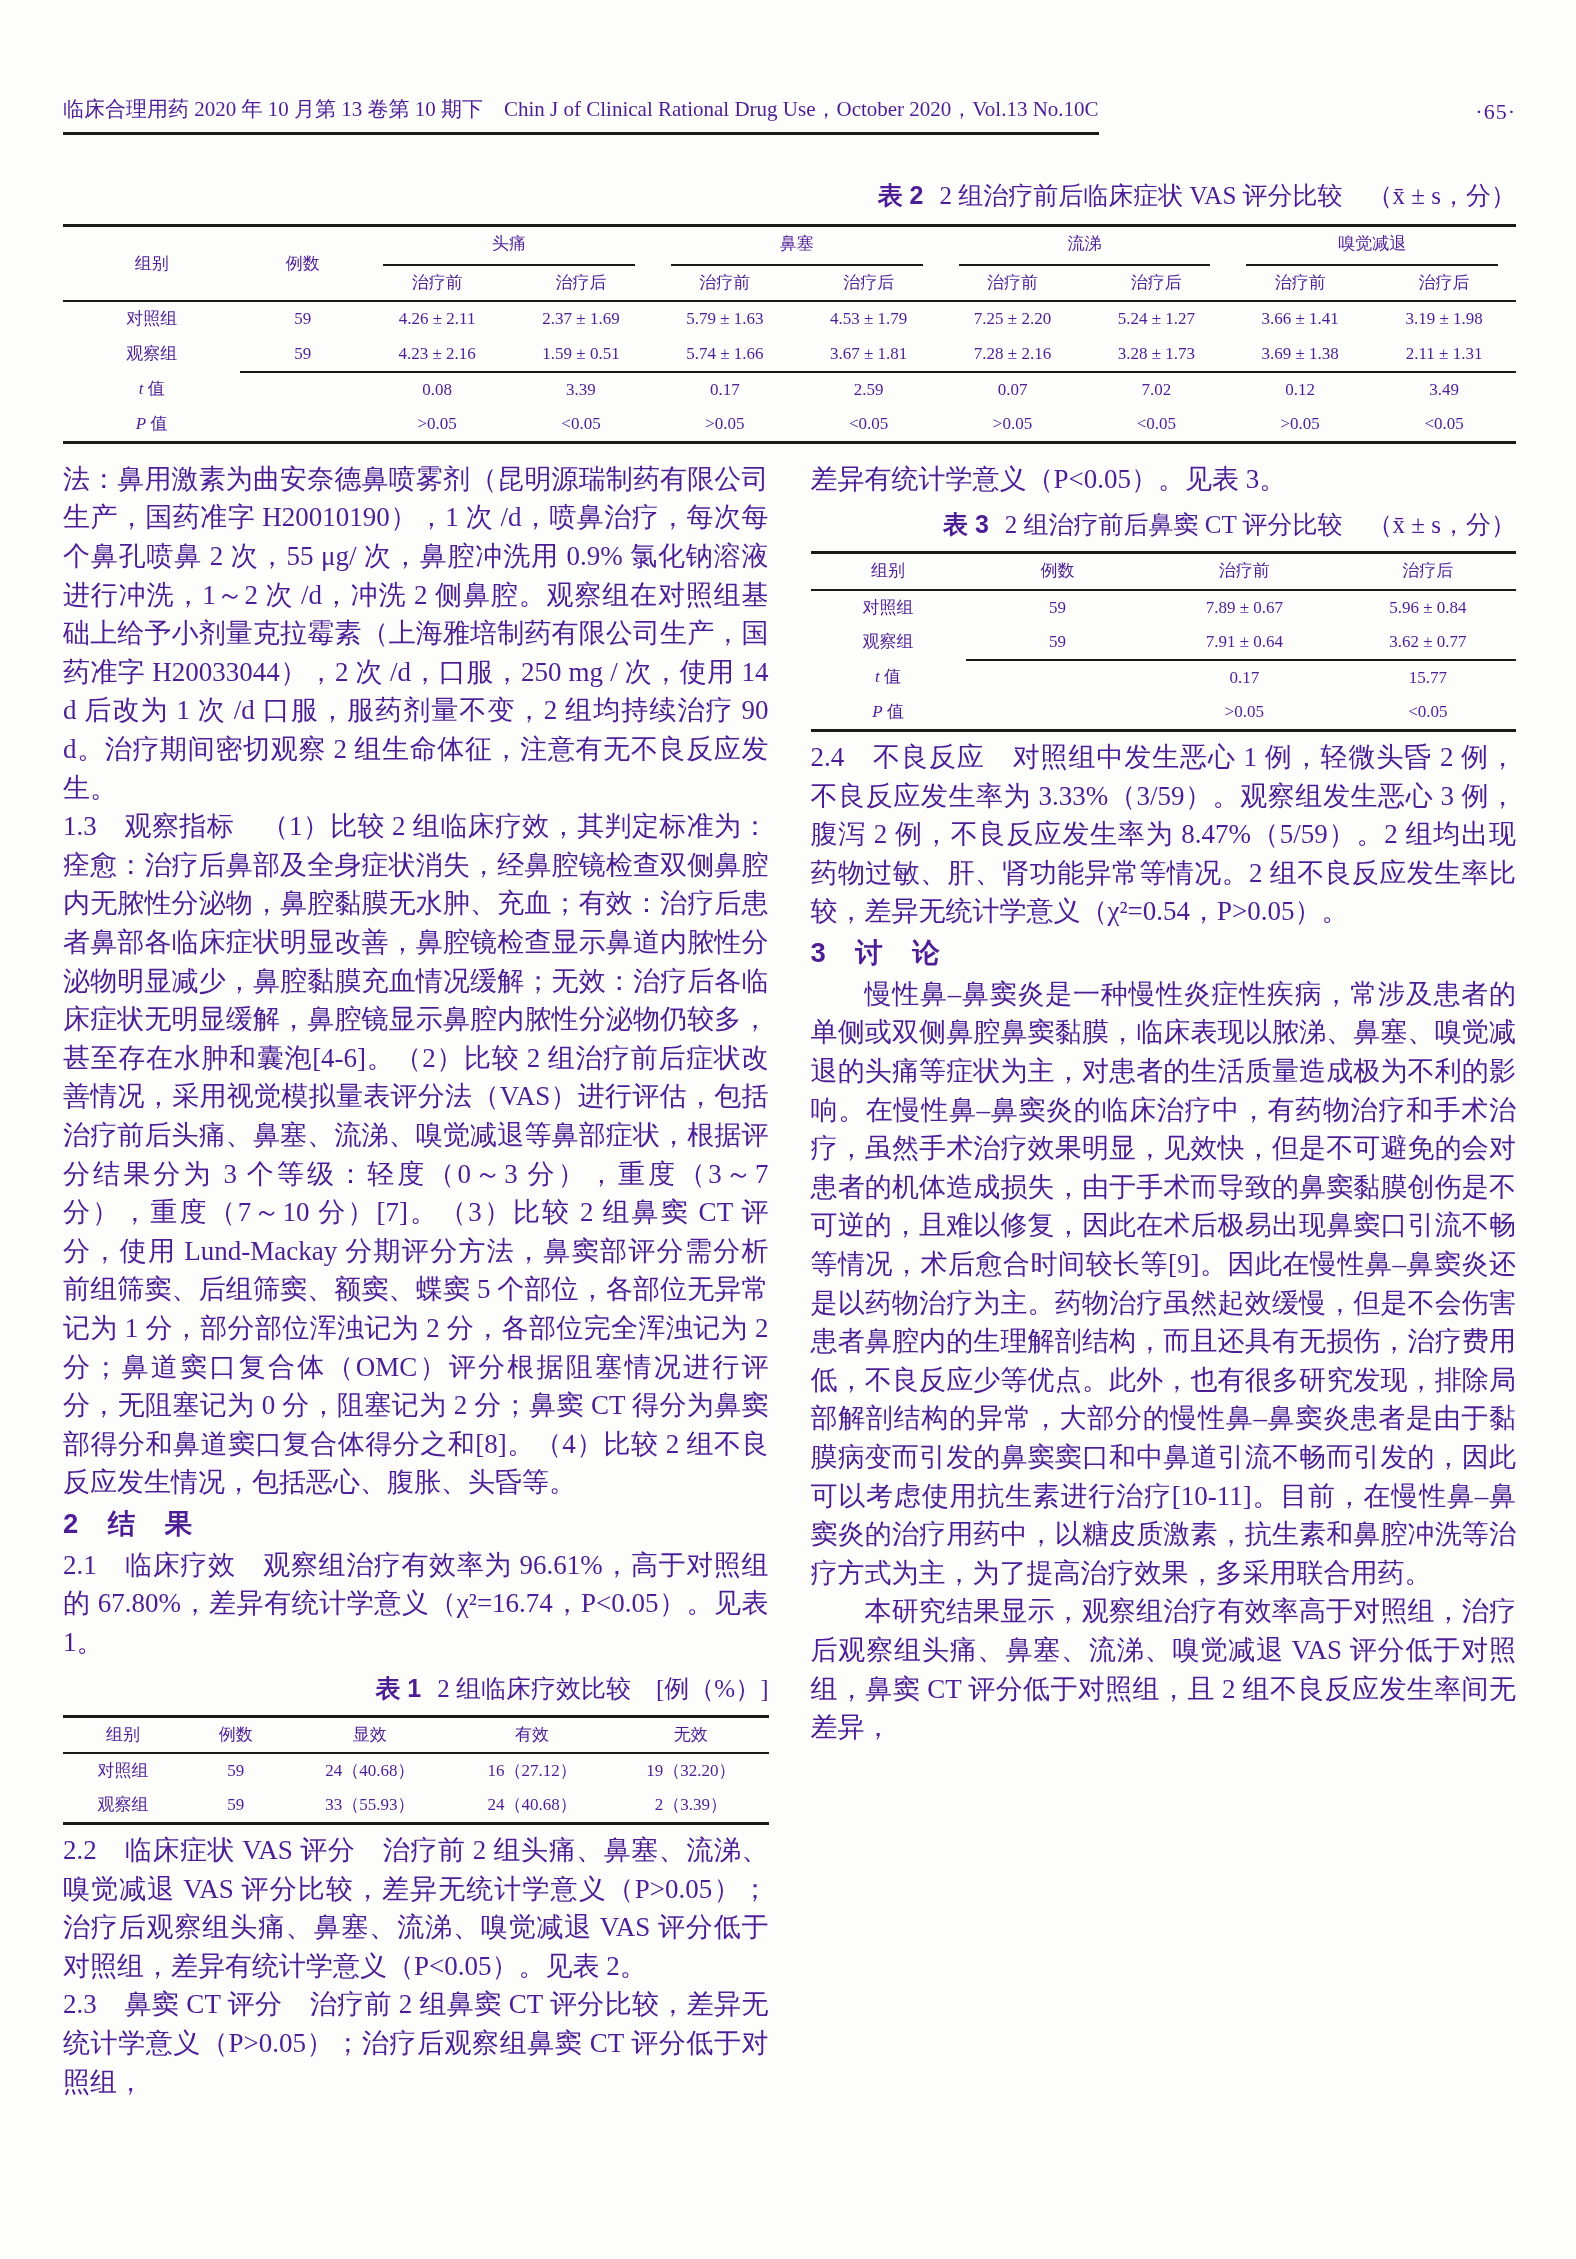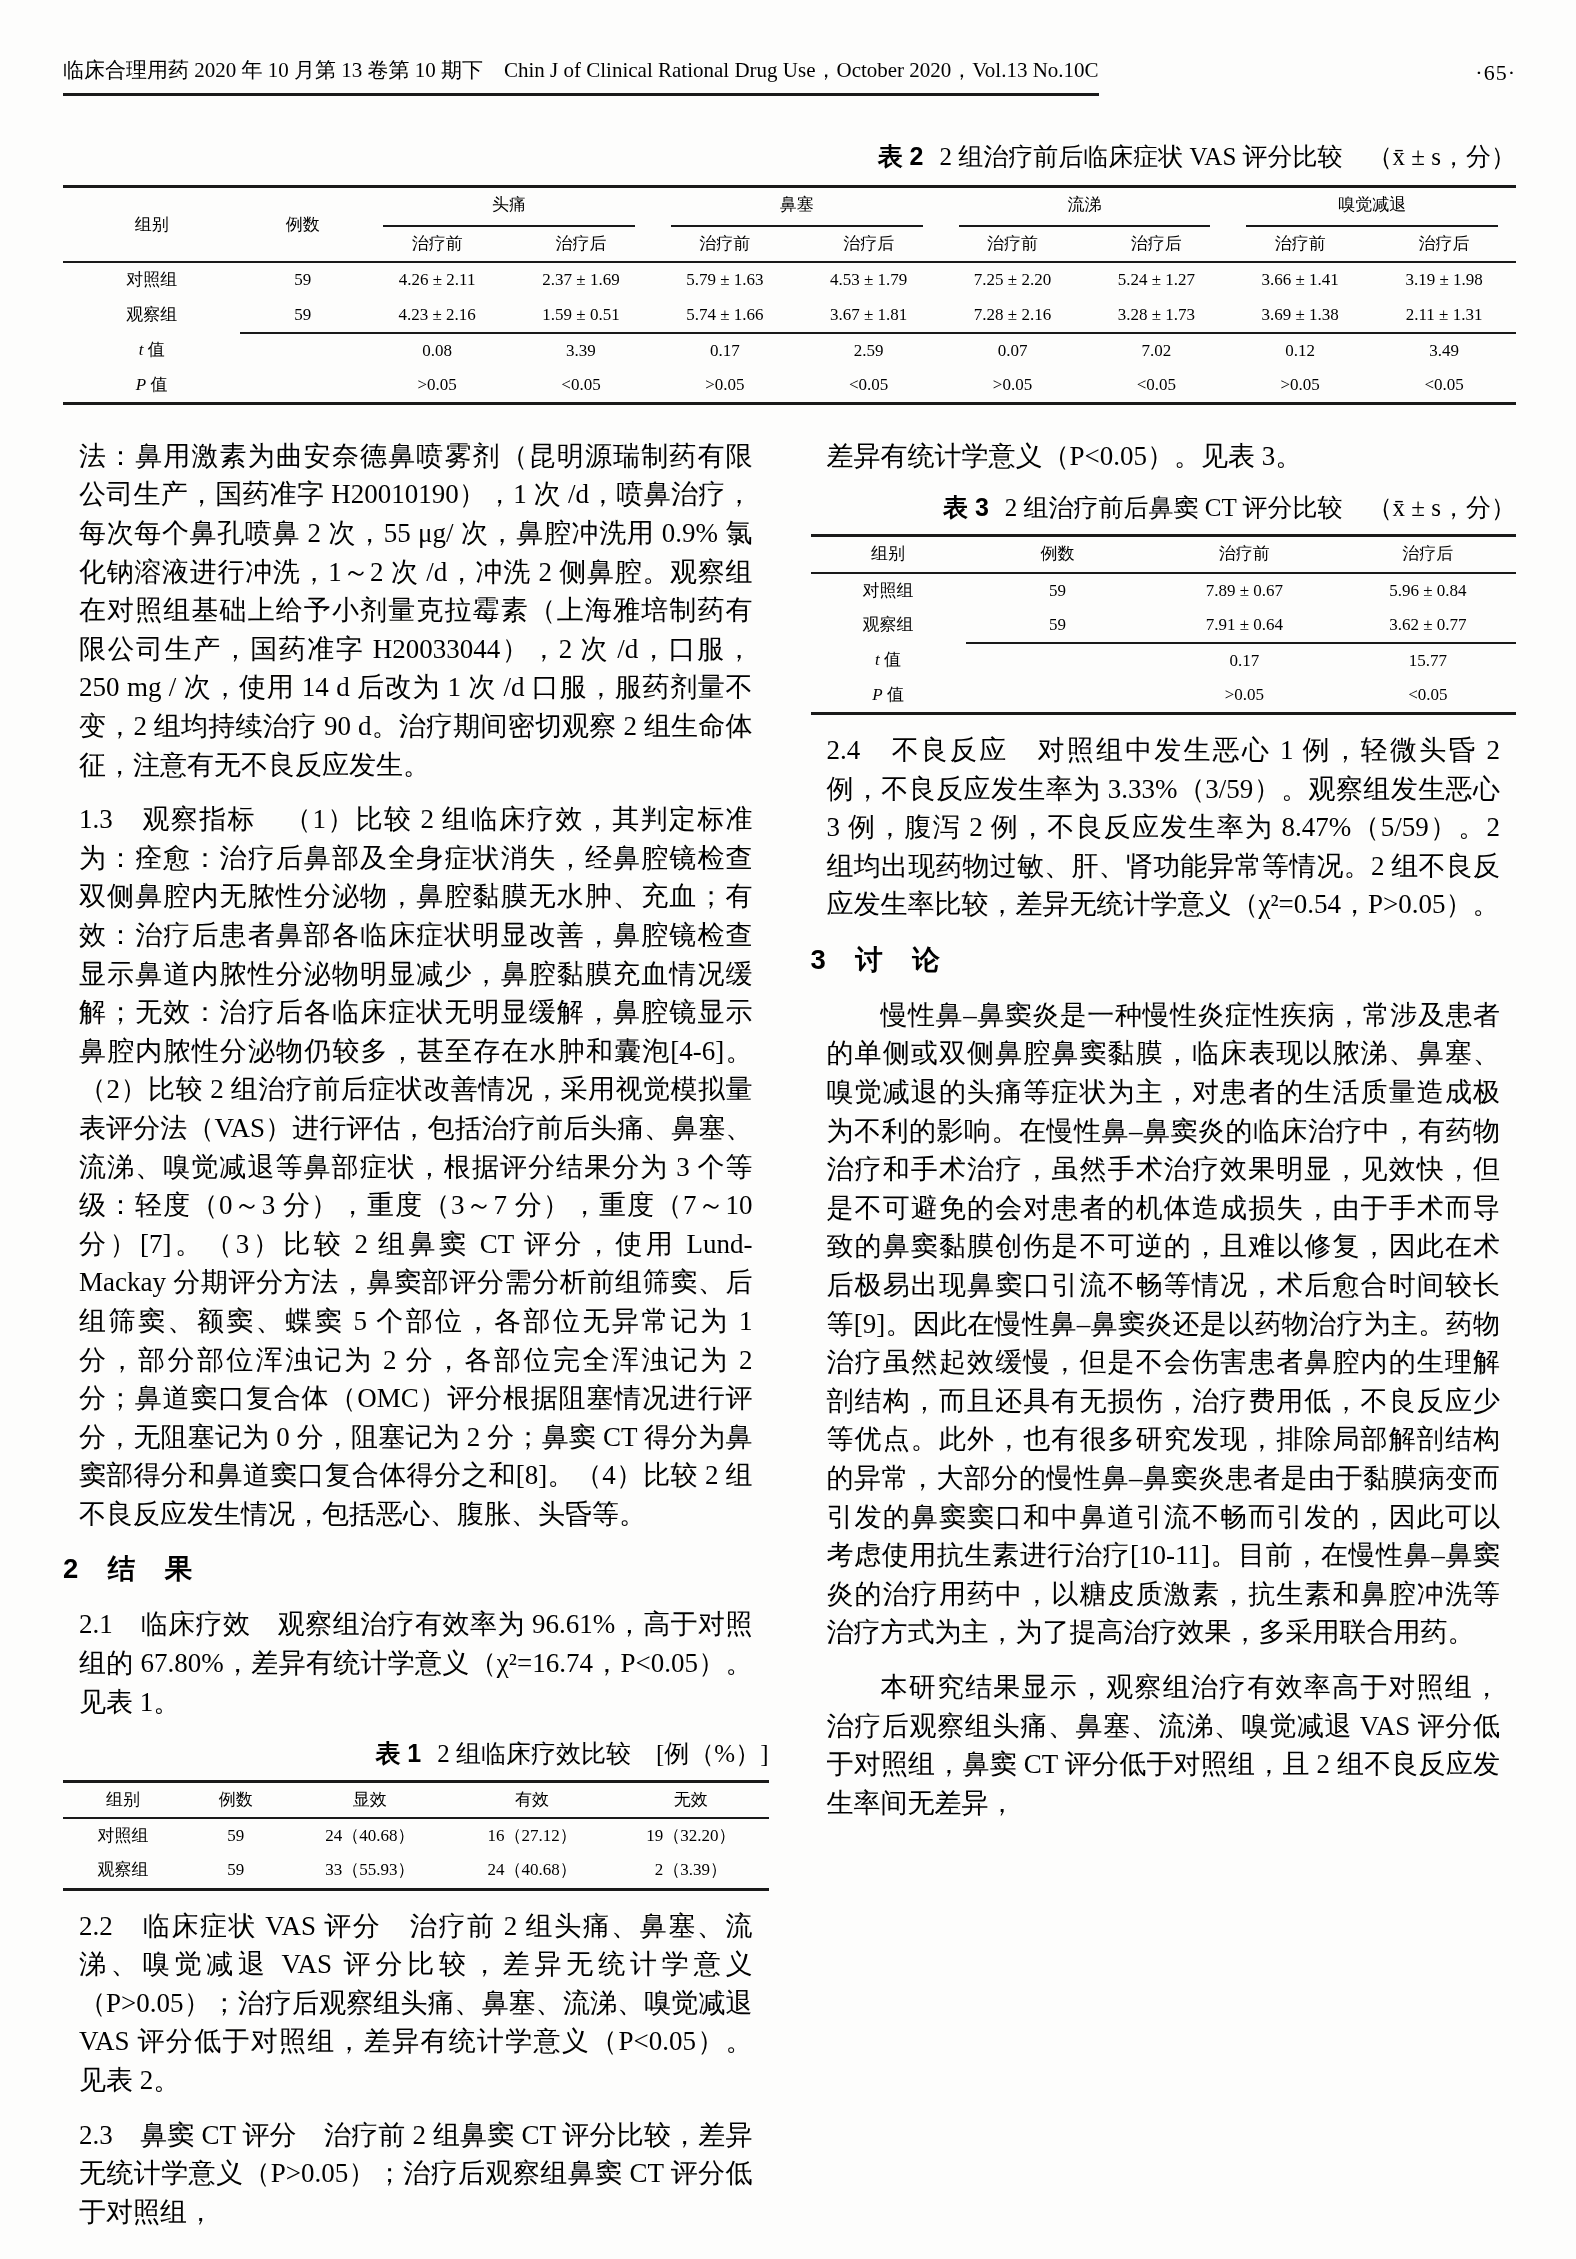--- a/index.html
+++ b/index.html
@@ -1,24 +1,24 @@
 <!DOCTYPE html>
 <html lang="zh"><head>
 <meta charset="utf-8">
 <style>
   html,body{margin:0;padding:0;background:#e8e8e8;}
   .page{
     position:relative;
     width:1576px;height:2259px;
     margin:0 auto;
     background:#fdfdfc;
-    color:#000000;
+    color:#4c1d95;
     font-family:"Liberation Serif","DejaVu Serif",serif;
     box-sizing:border-box;
-    padding:57px 60px 0 63px;
+    padding:96px 60px 0 63px;
     overflow:hidden;
   }
   
   .pg-header{display:flex;justify-content:space-between;align-items:flex-end;font-size:21px;line-height:1.3;}
   .pg-header-left{display:inline-block;border-bottom:3px solid #1a1a1a;padding-bottom:9px;}
   .pg-header-right{font-size:22px;padding-bottom:9px;letter-spacing:1px;}
   
   .tbl-title{text-align:right;font-size:25px;margin:0 0 12px 0;}
   .tbl-title .tlabel{font-family:"Liberation Sans","DejaVu Sans",sans-serif;font-weight:700;margin-right:16px;}
   table.tbl{width:100%;border-collapse:collapse;font-size:17px;table-layout:fixed;
@@ -28,21 +28,21 @@
   
   .t2-block{margin-top:44px;}
   .t2 thead th[rowspan]{border-bottom:2px solid #1a1a1a;vertical-align:middle;}
   .t2 thead tr.sub th{border-bottom:2px solid #1a1a1a;}
   .t2 th.grp{padding:4px 0 0 0;}
   .t2 th.grp span{display:block;margin:0 18px;padding:2px 0 9px 0;border-bottom:2px solid #1a1a1a;}
   .t2 tr.rule td.r,.t3 tr.rule td.r{border-top:2px solid #1a1a1a;}
   
   .cols{display:flex;gap:42px;margin-top:16px;}
   .col{width:calc(50% - 21px);}
-  .col p{margin:16px;font-size:27px;line-height:38.6px;text-align:justify;}
+  .col p{margin:0;font-size:27px;line-height:38.6px;text-align:justify;}
   .col p.indent{text-indent:2em;}
   .col h2{font-size:27.5px;line-height:40px;margin:2px 0 2px 0;
           font-family:"Liberation Sans","DejaVu Sans",sans-serif;font-weight:700;letter-spacing:1px;}
   .col .tbl-title{margin:10px 0 10px 0;}
   .col table.tbl{margin-bottom:6px;}
 </style>
 </head>
 <body>
 
 <div class="page">

